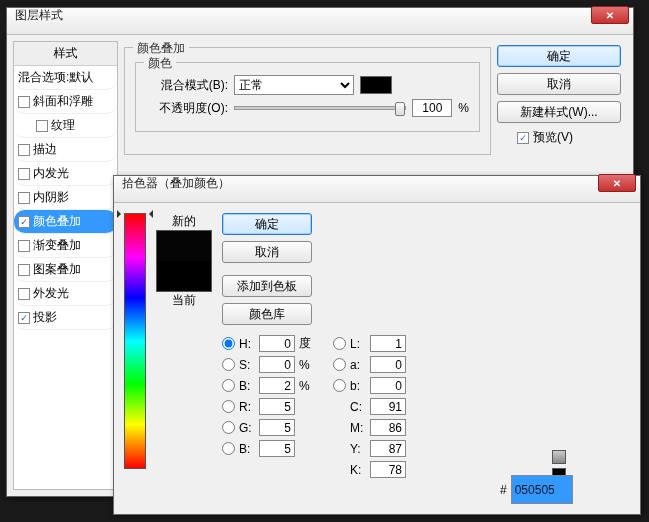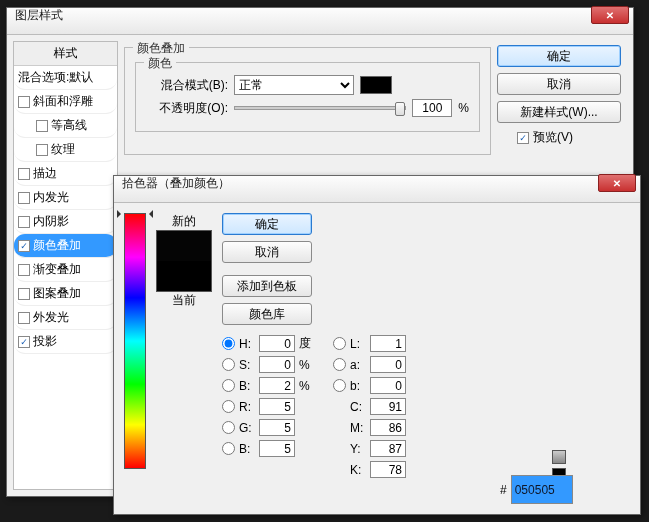--- a/index.html
+++ b/index.html
@@ -83,24 +83,20 @@
       <div class="row">
           <span>混合选项:默认</span>
         </div>
       <div id="style-rows">
           <div class="row">
             <span class="ck"></span>
             <span>斜面和浮雕</span>
           </div>
           <div class="row indent">
             <span class="ck"></span>
-            <span>等高线</span>
-          </div>
-          <div class="row indent">
-            <span class="ck"></span>
             <span>纹理</span>
           </div>
           <div class="row">
             <span class="ck"></span>
             <span>描边</span>
           </div>
           <div class="row">
             <span class="ck"></span>
             <span>内发光</span>
           </div>

